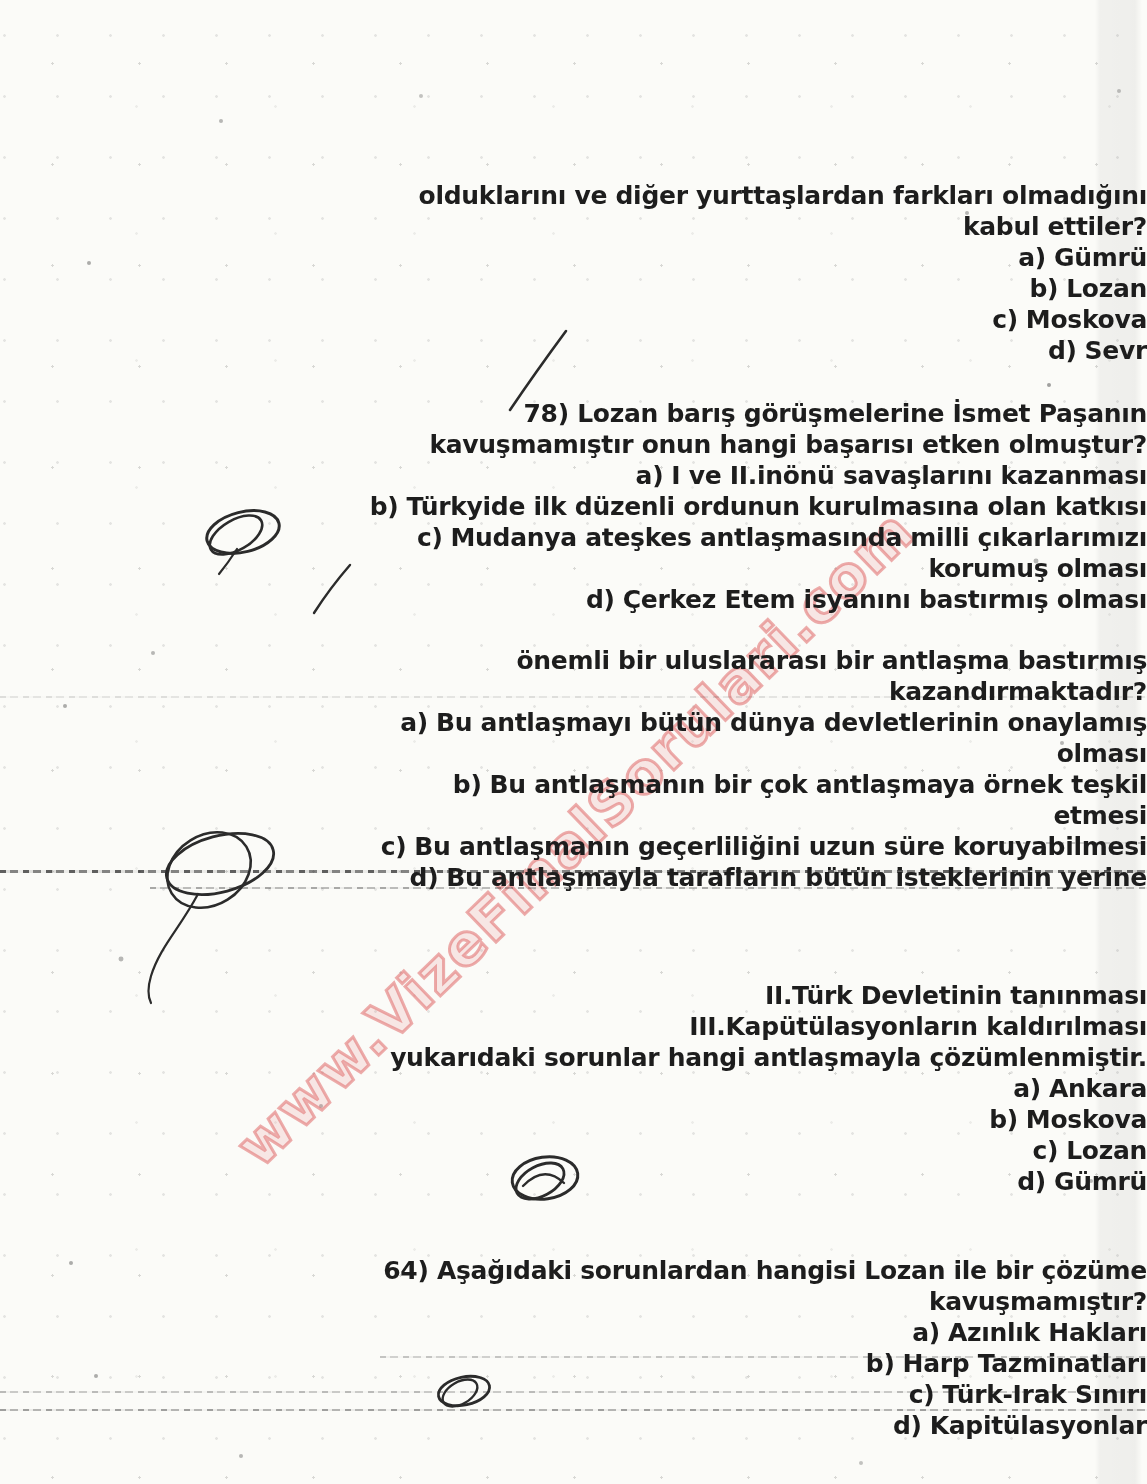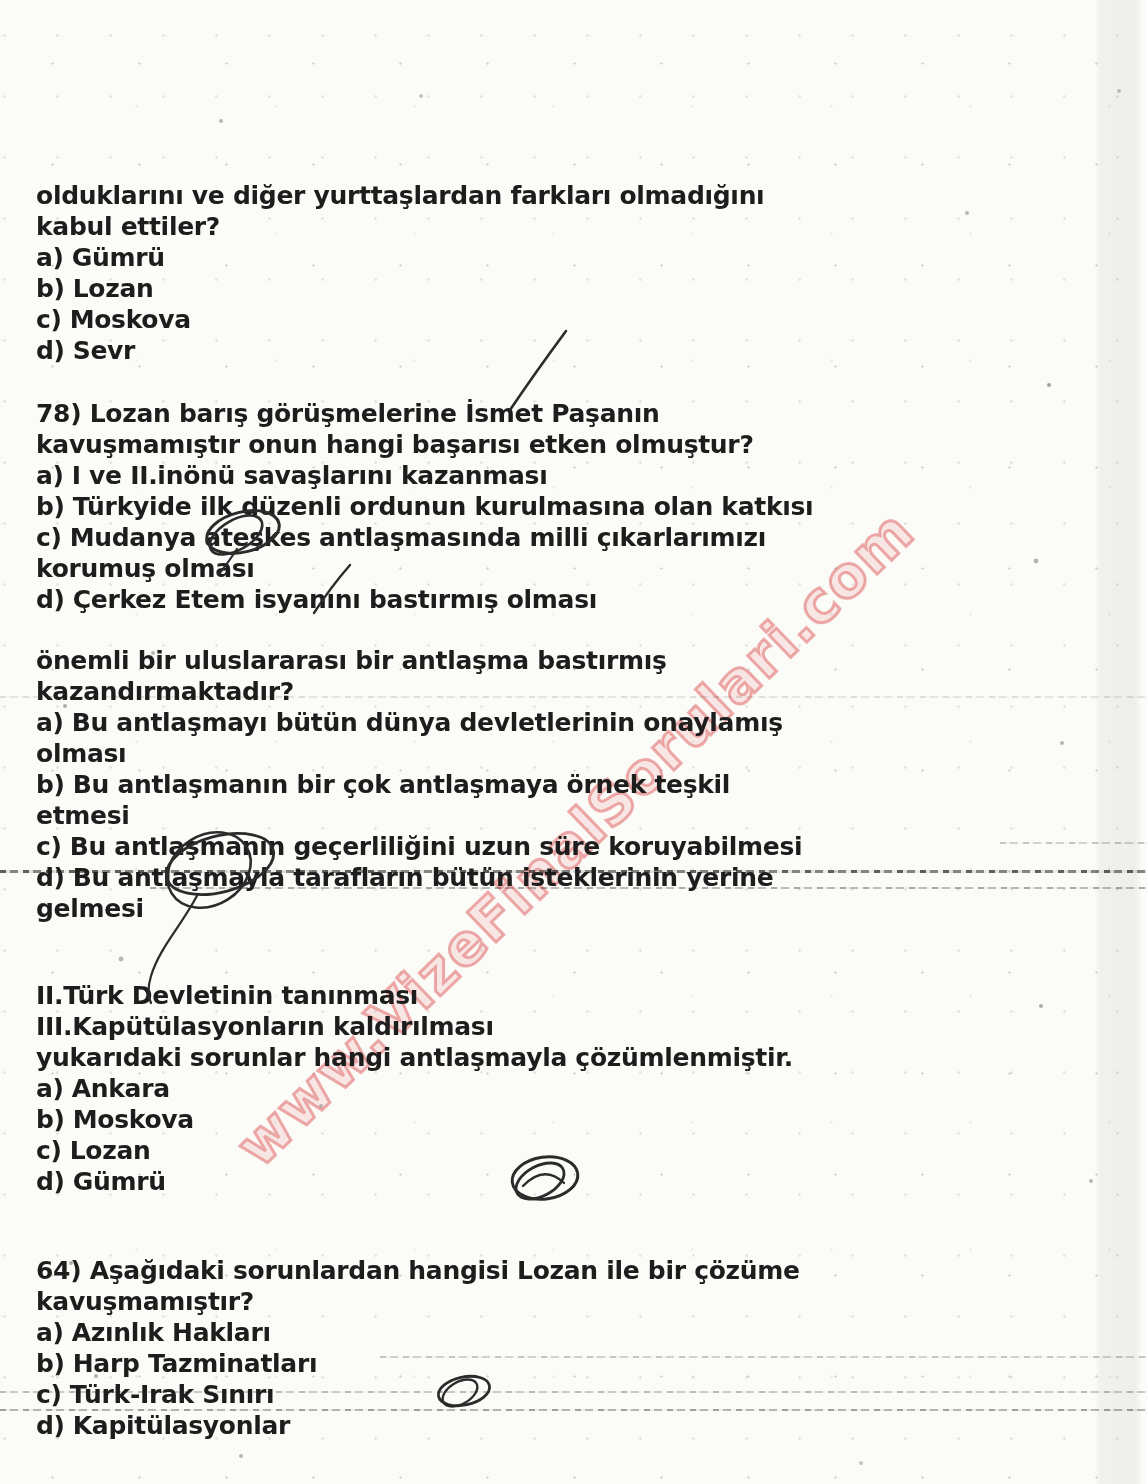--- a/index.html
+++ b/index.html
@@ -37,21 +37,21 @@
   .watermark{
     position:absolute;left:575px;top:838px;
     transform:translate(-50%,-50%) rotate(-44deg);
     transform-origin:center;
     white-space:nowrap;
     font-size:57px;letter-spacing:1.5px;
     color:rgba(226,104,104,0.14);
     -webkit-text-stroke:3px rgba(221,92,92,0.5);
     z-index:1;
   }
-  .q{position:absolute;left:36px;right:0;text-align:left;z-index:3;
+  .q{position:absolute;left:36px;right:0;text-align:right;z-index:3;
      font-size:25px;line-height:31px;letter-spacing:-0.3px;}
   .ln{white-space:nowrap;}
   .olt{margin-right:8px;}
   .streak{position:absolute;z-index:2;
     background:repeating-linear-gradient(90deg,
       rgba(35,35,35,.85) 0 6px, rgba(35,35,35,.15) 6px 10px,
       rgba(35,35,35,.65) 10px 18px, rgba(35,35,35,.08) 18px 23px);}
   .marks{position:absolute;left:0;top:0;z-index:4;pointer-events:none;}
   .marks *{fill:none;stroke:#2b2b2b;stroke-linecap:round;}
 </style>
@@ -93,21 +93,20 @@
 
   <section class="q" style="top:645px;">
     <div class="ln">önemli bir uluslararası bir antlaşma bastırmış</div>
     <div class="ln">kazandırmaktadır?</div>
     <div class="ln"><span class="olt">a)</span><span>Bu antlaşmayı bütün dünya devletlerinin onaylamış</span></div>
     <div class="ln">olması</div>
     <div class="ln"><span class="olt">b)</span><span>Bu antlaşmanın bir çok antlaşmaya örnek teşkil</span></div>
     <div class="ln">etmesi</div>
     <div class="ln"><span class="olt">c)</span><span>Bu antlaşmanın geçerliliğini uzun süre koruyabilmesi</span></div>
     <div class="ln"><span class="olt">d)</span><span>Bu antlaşmayla tarafların bütün isteklerinin yerine</span></div>
-    <div class="ln">gelmesi</div>
   </section>
 
   <section class="q" style="top:980px;">
     <div class="ln">II.Türk Devletinin tanınması</div>
     <div class="ln">III.Kapütülasyonların kaldırılması</div>
     <div class="ln">yukarıdaki sorunlar hangi antlaşmayla çözümlenmiştir.</div>
     <div class="ln"><span class="olt">a)</span><span>Ankara</span></div>
     <div class="ln"><span class="olt">b)</span><span>Moskova</span></div>
     <div class="ln"><span class="olt">c)</span><span>Lozan</span></div>
     <div class="ln"><span class="olt">d)</span><span>Gümrü</span></div>

